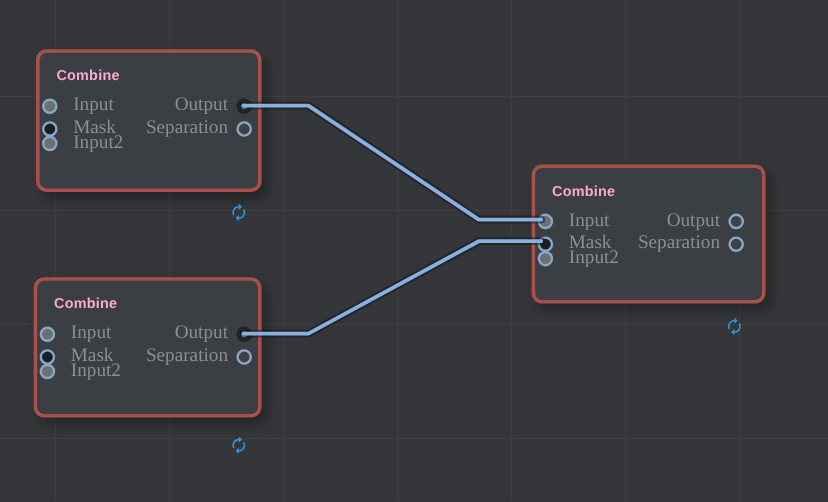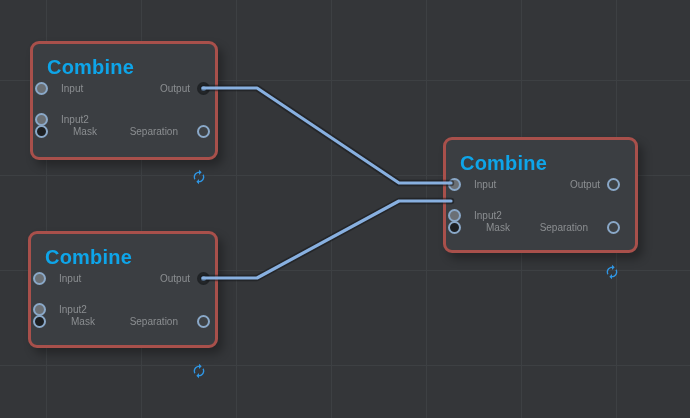--- a/index.html
+++ b/index.html
@@ -21,35 +21,36 @@
     position:absolute;
     background:#3b3e42;
     border:3px solid #a8504b;
     border-radius:9px;
     box-shadow:5px 6px 10px rgba(0,0,0,0.30);
     box-sizing:border-box;
     z-index:2;
   }
   .node-title{
     position:absolute;left:14px;top:12px;
-    font-size:20px;font-weight:700;color:#0ea5e9;
+    font-size:12px;font-weight:700;color:#f9a8d4;
     letter-spacing:0.2px;
     white-space:nowrap;
   }
   .row{
     position:absolute;left:2px;right:5px;height:18px;
     display:flex;align-items:center;
   }
   .node--c .row{right:15px;}
   .row-1{top:35px;}
   .row-2{top:66px;}
-  .row-3{top:78px;gap:12px;}
+  .row-3{top:54px;}
   .lbl{
-    font-size:10px;color:#8b8e91;white-space:nowrap;
+    font-size:16px;color:#8b8e91;white-space:nowrap;
     margin-left:13px;
+    font-family:Liberation Serif, serif;
   }
   .lbl-r{margin-left:0;margin-right:7px;}
   .spacer{flex:1;}
   .socket{
     position:relative;
     width:13px;height:13px;border-radius:50%;
     border:2px solid #8aa8c8;
     box-sizing:border-box;
     flex:0 0 auto;
   }

